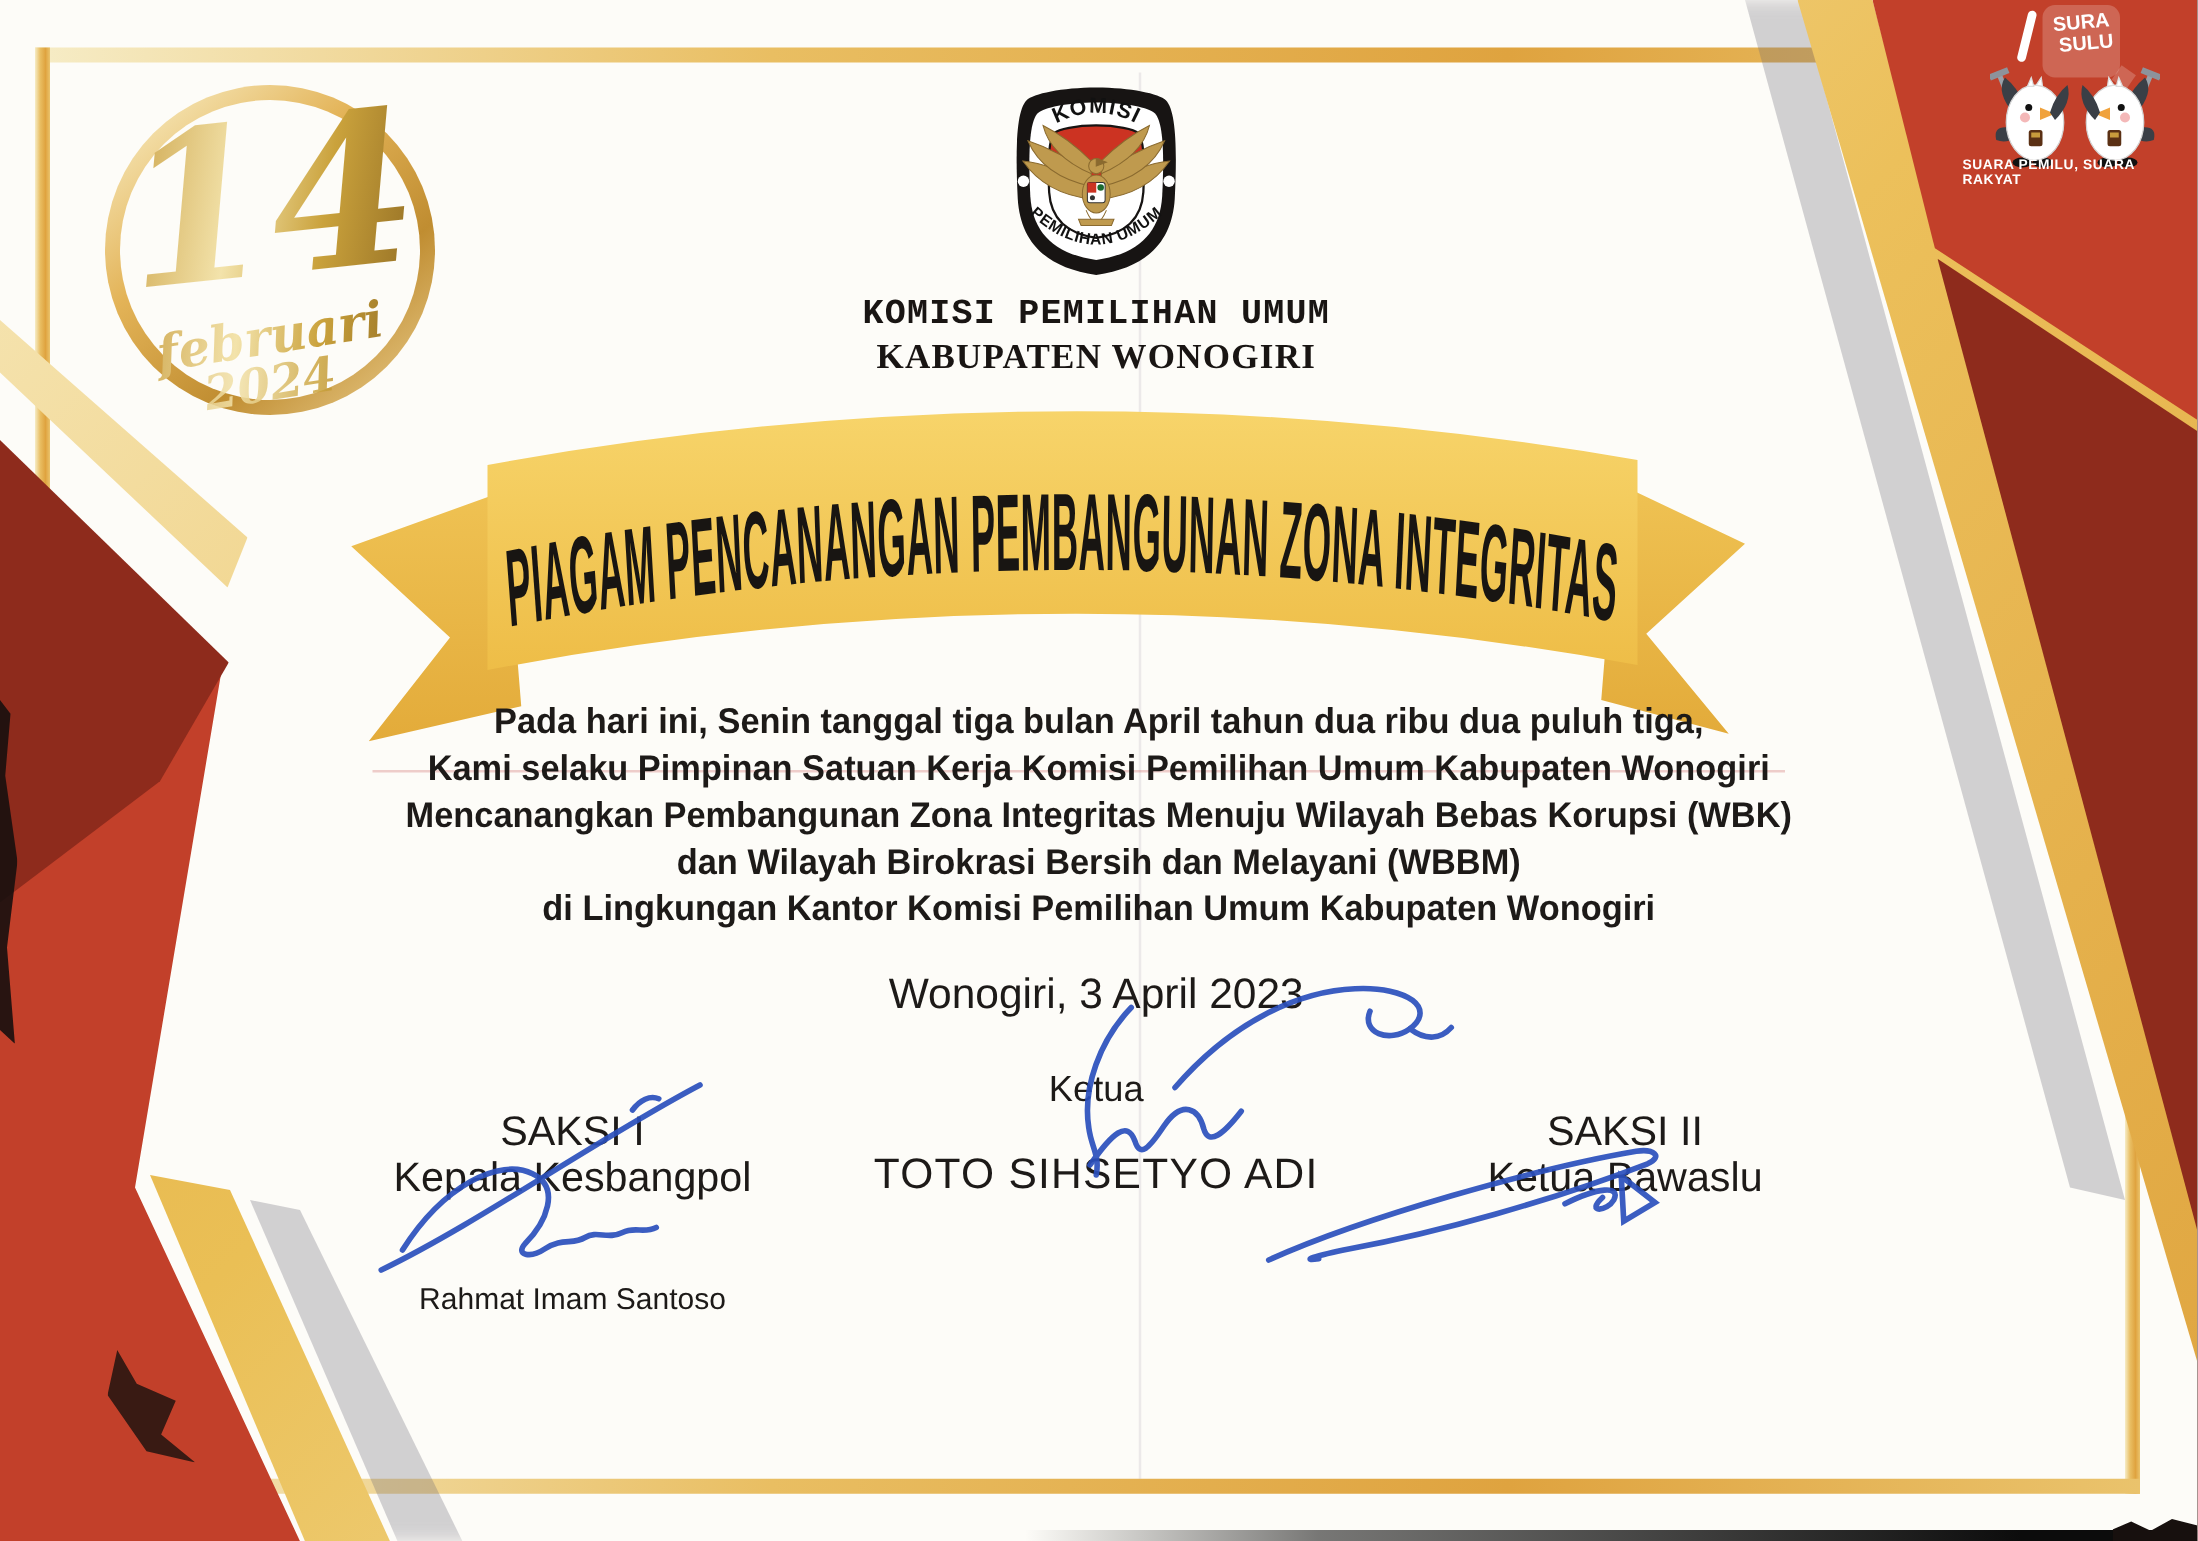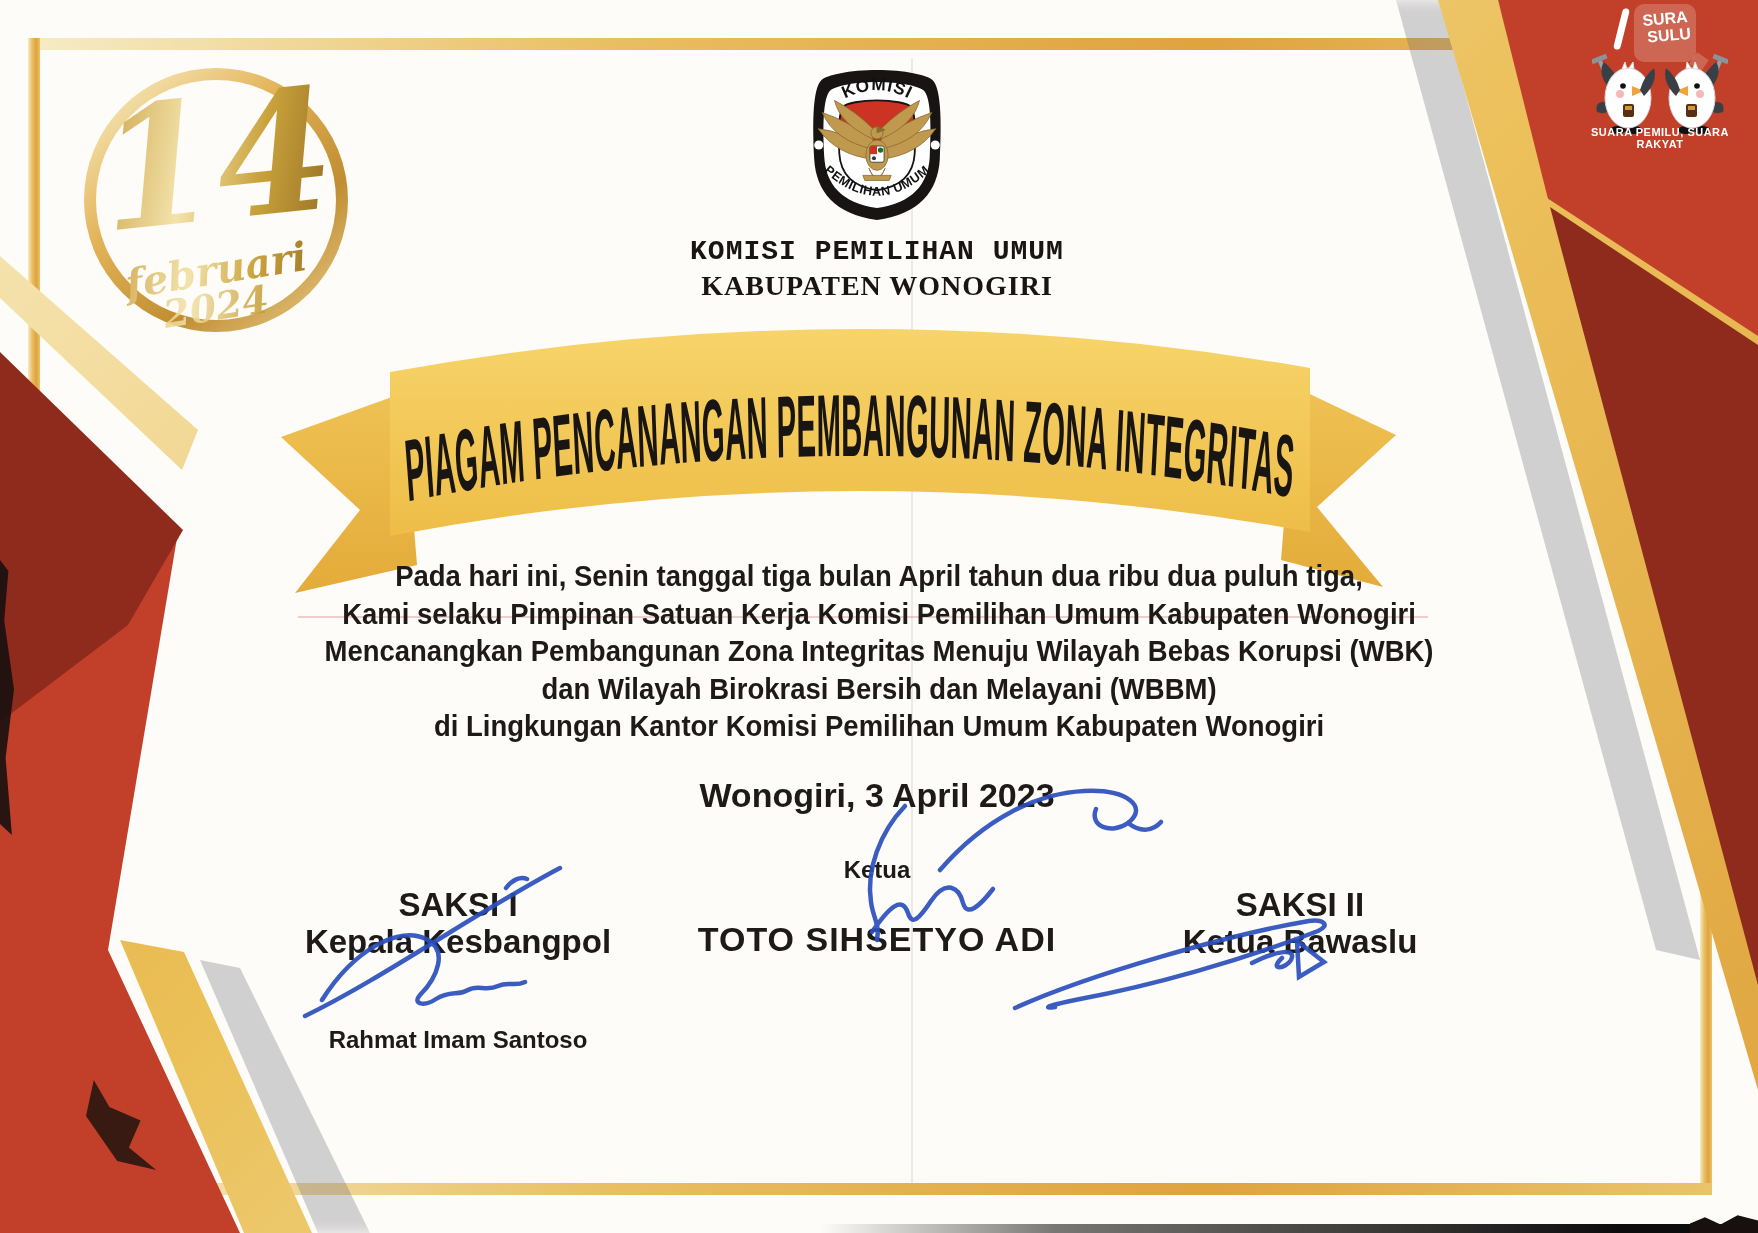--- a/index.html
+++ b/index.html
@@ -27,32 +27,32 @@
        transform:rotate(-6deg);}
   .emon{position:absolute;left:0;right:0;top:178px;text-align:center;
         font-family:"DejaVu Serif",serif;font-style:italic;font-weight:bold;font-size:40px;transform:rotate(-9deg);}
   .eyr{position:absolute;left:0;right:0;top:216px;text-align:center;
        font-family:"DejaVu Serif",serif;font-style:italic;font-weight:bold;font-size:38px;transform:rotate(-9deg);opacity:.85;}
   
   .hdr{position:absolute;left:427px;width:900px;text-align:center;color:#191513;
        font-family:"Liberation Serif",serif;font-weight:bold;font-size:28px;letter-spacing:1px;}
   .bodyblock{position:absolute;left:179px;top:562px;width:1400px;text-align:center;color:#1d1a18;
              font-weight:bold;font-size:27.5px;line-height:36px;transform:scaleY(1.04);}
-  .cline{position:absolute;text-align:center;color:#1d1a18;font-weight:bold;}
+  .cline{position:absolute;text-align:center;color:#1d1a18;font-weight:normal;}
   .fold-v{position:absolute;background:rgba(120,110,135,.13);}
   .fold-h{position:absolute;background:rgba(205,95,95,.30);}
   .scanbar{position:absolute;}
   .mark{position:absolute;background:#17100e;}
   
   .bubble{position:absolute;background:rgba(255,255,255,.20);border-radius:10px;color:#fff;
           font-weight:bold;font-size:16px;line-height:17px;text-align:center;padding-top:6px;}
   .bubble .tail{position:absolute;left:58px;bottom:-7px;width:14px;height:14px;background:rgba(255,255,255,.20);
                 transform:rotate(35deg);}
   .quote{position:absolute;width:7px;height:42px;border-radius:4px;background:#fff;transform:rotate(14deg);}
-  .caption{position:absolute;color:#fff;font-weight:bold;font-size:11px;letter-spacing:.5px;text-align:center;}
+  .caption{position:absolute;color:#fff;font-weight:bold;font-size:11px;letter-spacing:.5px;text-align:left;}
   svg text{font-family:"Liberation Sans",sans-serif;}
 </style>
 </head>
 <body>
 
 <div class="canvas">
 
   <div class="frame" style="left:28px;top:38px;width:1684px;height:12px;"></div>
   <div class="frame" style="left:28px;top:38px;width:12px;height:1157px;"></div>
   <div class="frame" style="left:1700px;top:38px;width:12px;height:1157px;"></div>
@@ -199,21 +199,21 @@
 
   <div class="bodyblock">
     <div>Pada hari ini, Senin tanggal tiga bulan April tahun dua ribu dua puluh tiga,</div>
     <div>Kami selaku Pimpinan Satuan Kerja Komisi Pemilihan Umum Kabupaten Wonogiri</div>
     <div>Mencanangkan Pembangunan Zona Integritas Menuju Wilayah Bebas Korupsi (WBK)</div>
     <div>dan Wilayah Birokrasi Bersih dan Melayani (WBBM)</div>
     <div>di Lingkungan Kantor Komisi Pemilihan Umum Kabupaten Wonogiri</div>
   </div>
 
   <div class="cline" style="left:577px;top:776px;width:600px;font-size:34px;">Wonogiri, 3 April 2023</div>
-  <div class="cline" style="left:577px;top:856px;width:600px;font-size:24px;">Ketua</div>
+  <div class="cline" style="left:577px;top:856px;width:600px;font-size:29px;">Ketua</div>
   <div class="cline" style="left:577px;top:920px;width:600px;font-size:34px;letter-spacing:1px;">TOTO SIHSETYO ADI</div>
 
   <div class="cline" style="left:158px;top:886px;width:600px;font-size:33px;">SAKSI I</div>
   <div class="cline" style="left:158px;top:923px;width:600px;font-size:33px;">Kepala Kesbangpol</div>
   <div class="cline" style="left:158px;top:1026px;width:600px;font-size:24px;">Rahmat Imam Santoso</div>
 
   <div class="cline" style="left:1000px;top:886px;width:600px;font-size:33px;">SAKSI II</div>
   <div class="cline" style="left:1000px;top:923px;width:600px;font-size:33px;">Ketua Bawaslu</div>
 
   <svg class="layer" style="pointer-events:none;" viewBox="0 0 1758 1233" xmlns="http://www.w3.org/2000/svg">

